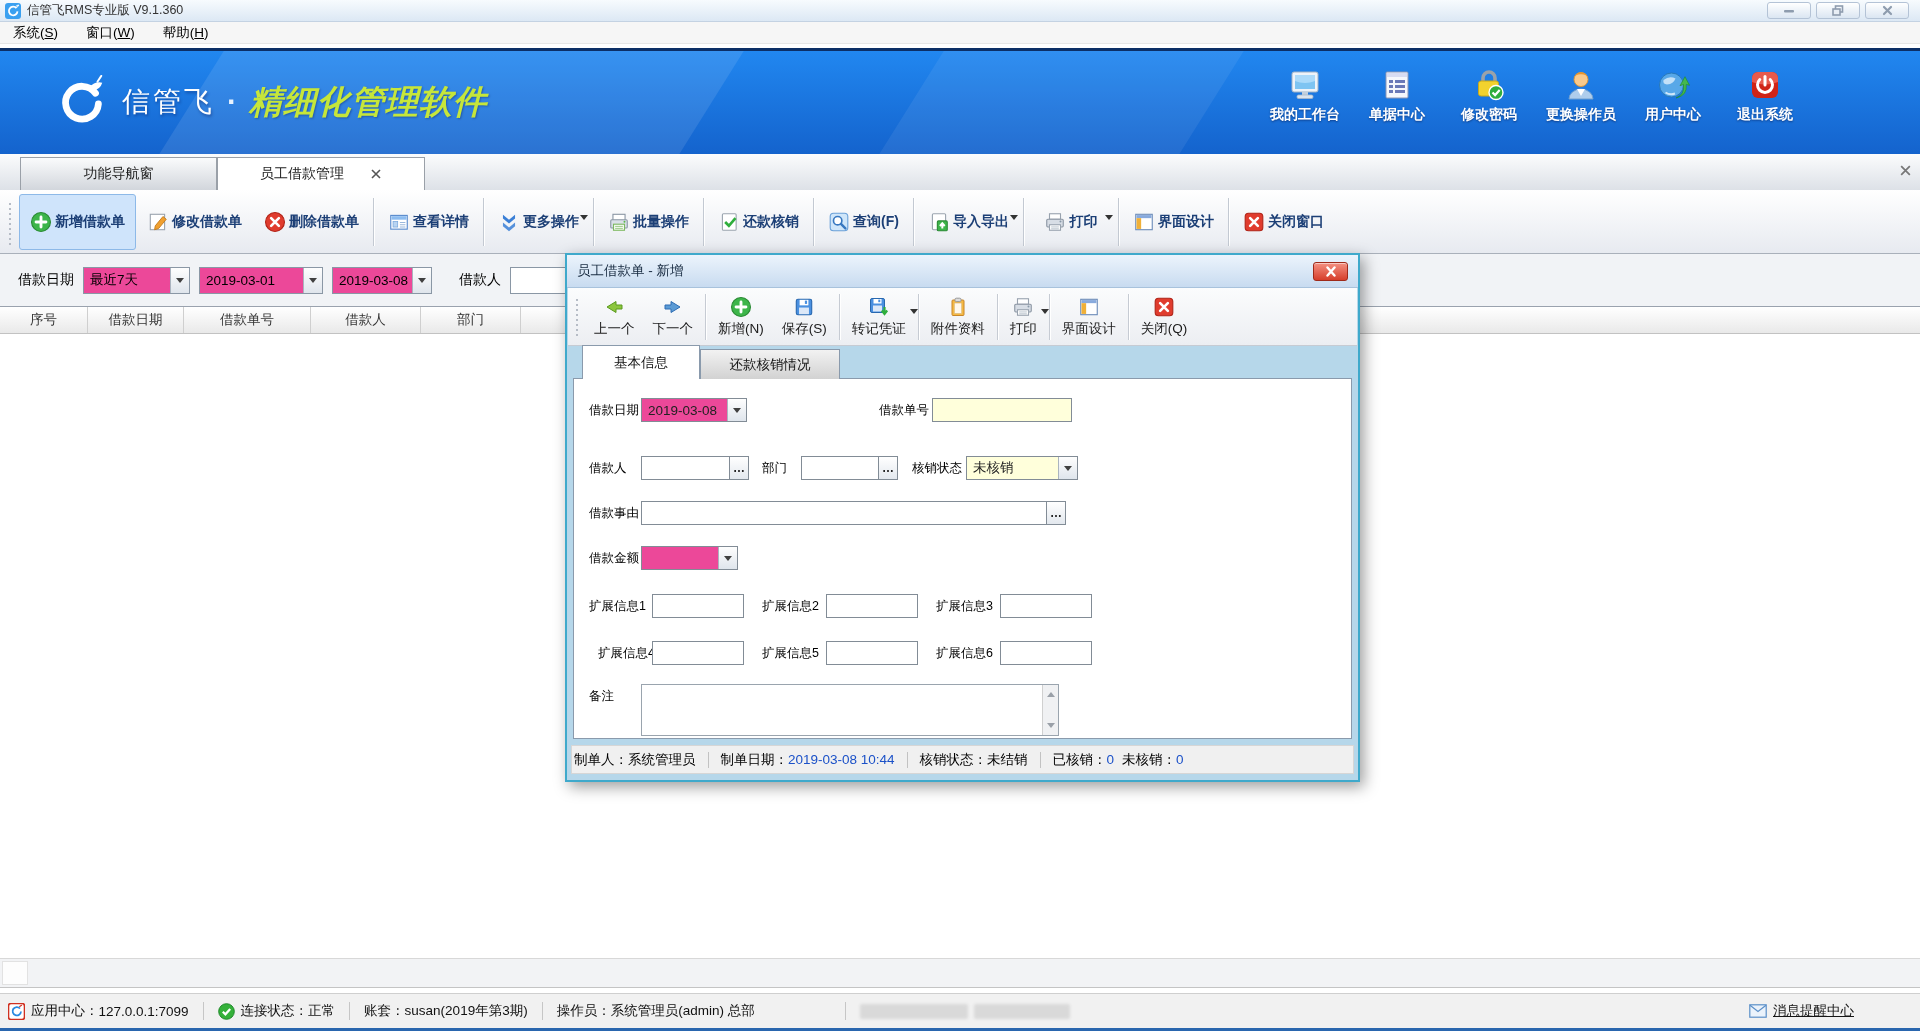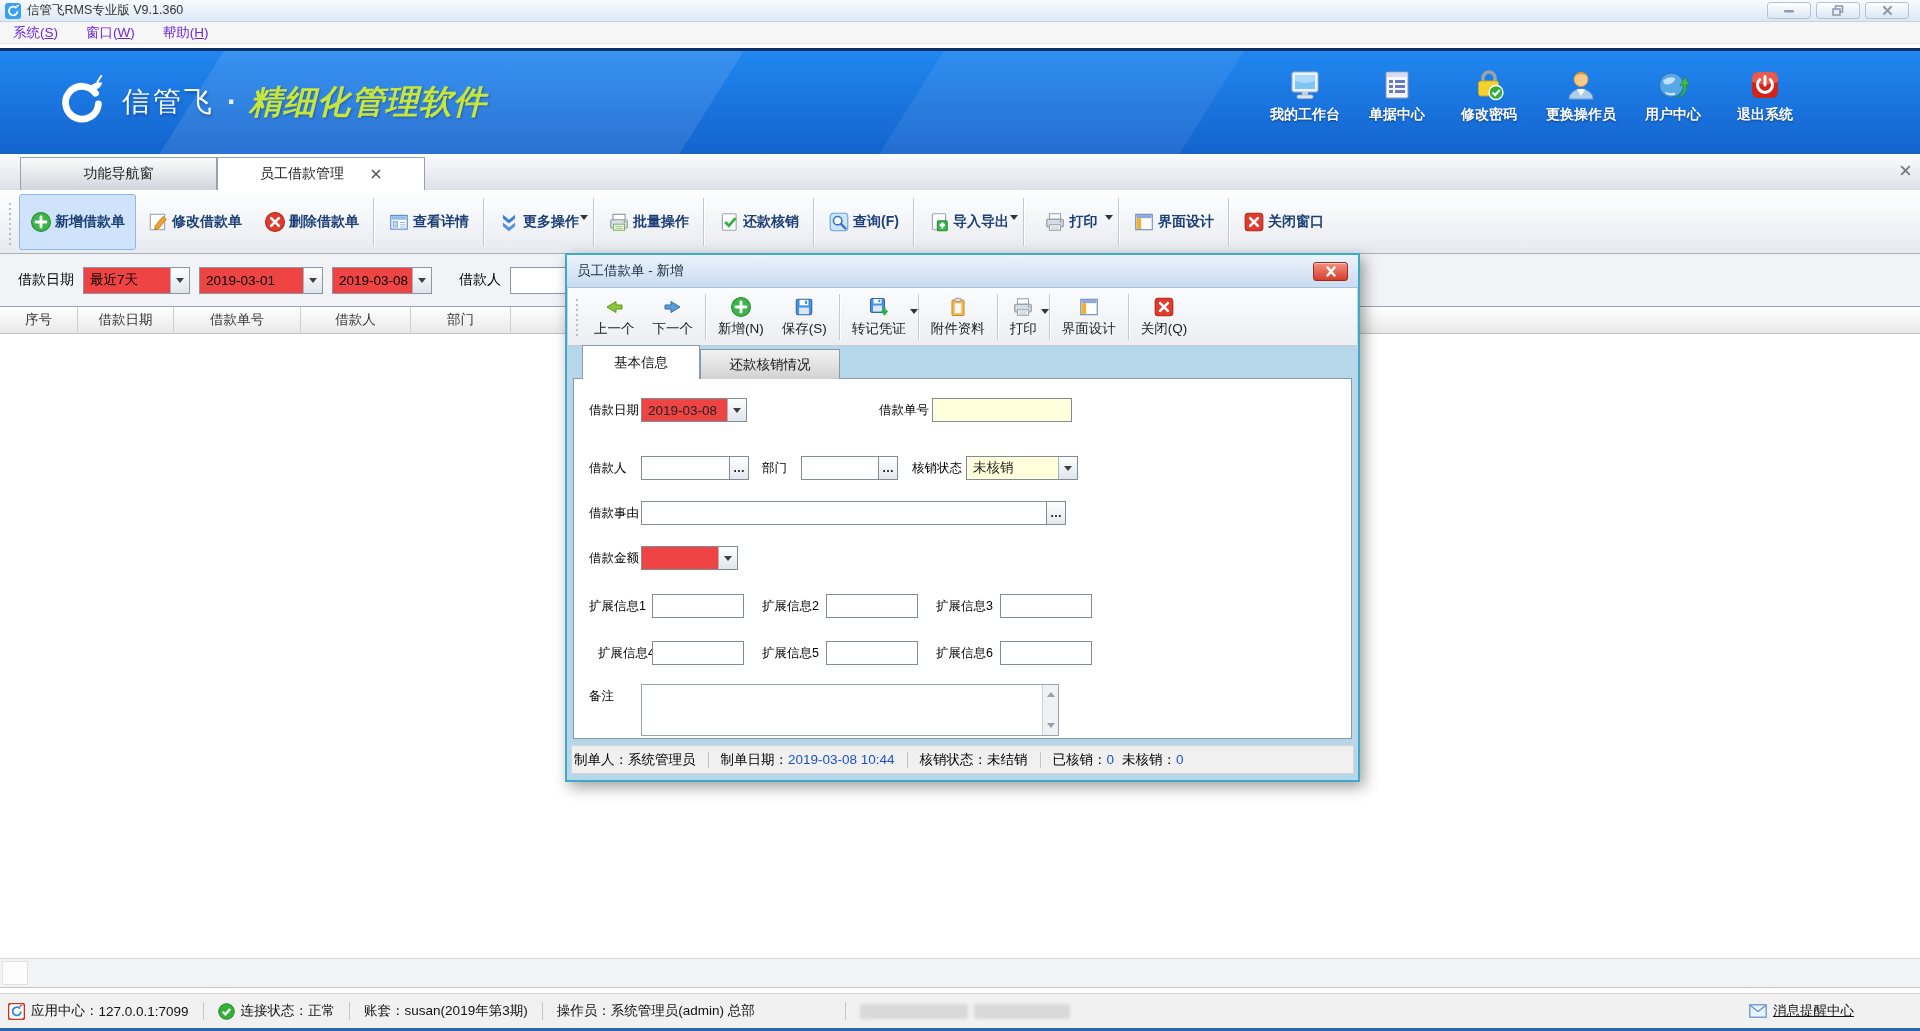--- a/index.html
+++ b/index.html
@@ -12,21 +12,21 @@
     background:linear-gradient(#f7fbfe,#dce8f4); border-bottom:1px solid #c4d2e2;
     display:flex; align-items:center; padding:0 5px; }
   .titlebar .ttext { font-size:12.5px; color:#333; margin-left:6px; }
   .win-controls { margin-left:auto; display:flex; gap:5px; padding-right:6px; }
   .win-btn { width:44px; height:17px; border:1px solid #b4c3d6; border-radius:3px;
     background:linear-gradient(#ffffff,#dbe6f2); display:flex; align-items:center; justify-content:center; }
 
   
   .menubar { position:absolute; top:22px; width:100%; height:22px; background:#f6f6f6;
     border-bottom:1px solid #e6e6e6; display:flex; align-items:center; gap:28px;
-    padding-left:13px; font-size:13.5px; color:#6d28d9; }
+    padding-left:13px; font-size:13.5px; color:#000000; }
   .menu-item { cursor:default; }
   .mkey { text-decoration:underline; }
 
   
   .bluehead { position:absolute; top:48px; width:100%; height:106px;
     background:linear-gradient(180deg,#2187f0 0%,#1463cd 100%);
     border-top:3px solid #0c2f66; overflow:hidden; }
   .streak { position:absolute; background:rgba(255,255,255,.10); transform:skewX(-32deg); }
   .s1 { left:180px; top:-30px; width:520px; height:200px; }
   .s2 { left:900px; top:-30px; width:300px; height:200px; background:rgba(255,255,255,.07); }
@@ -58,21 +58,21 @@
     gap:3px; min-width:88px; height:56px; padding:2px 10px; font-size:14px; font-weight:bold; color:#1c3f76;
     border:1px solid transparent; border-radius:3px; cursor:pointer; white-space:nowrap; }
   .tbtn.hl { background:#cfe4fb; border-color:#8db9e8; }
   .tsep { width:1px; height:48px; background:#c3c9d2; box-shadow:1px 0 0 #fff; margin:0 3px; }
   .caret { width:0; height:0; border:4px solid transparent; border-top:5px solid #333; }
   .tbtn .caret { position:absolute; right:1px; top:20px; }
 
   
   .filterrow { position:absolute; top:254px; width:100%; height:52px; background:#f1f3f6;
     display:flex; align-items:center; padding-left:18px; gap:9px; font-size:14px; color:#000; }
-  .combo { height:27px; background:#ef4444; border:1px solid #8a97a5; display:flex; align-items:stretch; }
+  .combo { height:27px; background:#ec4899; border:1px solid #8a97a5; display:flex; align-items:stretch; }
   .combo .ctext { flex:1; padding:0 6px; display:flex; align-items:center; font-size:13.5px; overflow:hidden; white-space:nowrap; }
   .combo .cbtn { width:19px; border-left:1px solid #aab4bf; background:linear-gradient(#fefefe,#dfe5ec);
     display:flex; align-items:center; justify-content:center; cursor:pointer; }
   .tri { width:0; height:0; border:4px solid transparent; border-top:5px solid #404040; margin-top:5px; }
   .txt { height:27px; border:1px solid #8a97a5; background:#fff; font-size:13.5px; padding:0 5px;
     font-family:"Liberation Sans","DejaVu Sans",sans-serif; }
 
   
   .gridhead { position:absolute; top:306px; left:0; width:100%; height:28px;
     background:linear-gradient(#ffffff,#e9e9e9); border-top:1px solid #9aa2ae; border-bottom:1px solid #c2c2c2;
@@ -440,21 +440,21 @@
       <span class="ctext">2019-03-08</span>
       <span class="cbtn">
           <i class="tri"></i>
         </span>
     </div>
     <span style="margin-left:18px">借款人</span>
     <input class="txt" style="width: 278px;" value="">
   </div>
 
   <div class="gridhead">
-    <div class="gh" style="width:78px">序号</div>
+    <div class="gh" style="width:88px">序号</div>
     <div class="gh" style="width:96px">借款日期</div>
     <div class="gh" style="width:127px">借款单号</div>
     <div class="gh" style="width:110px">借款人</div>
     <div class="gh" style="width:100px">部门</div>
     <div class="gh" style="flex:1; border-right:none"></div>
   </div>
   <div class="gridbody"></div>
   <div class="hscroll">
     <div class="hthumb"></div>
   </div>

